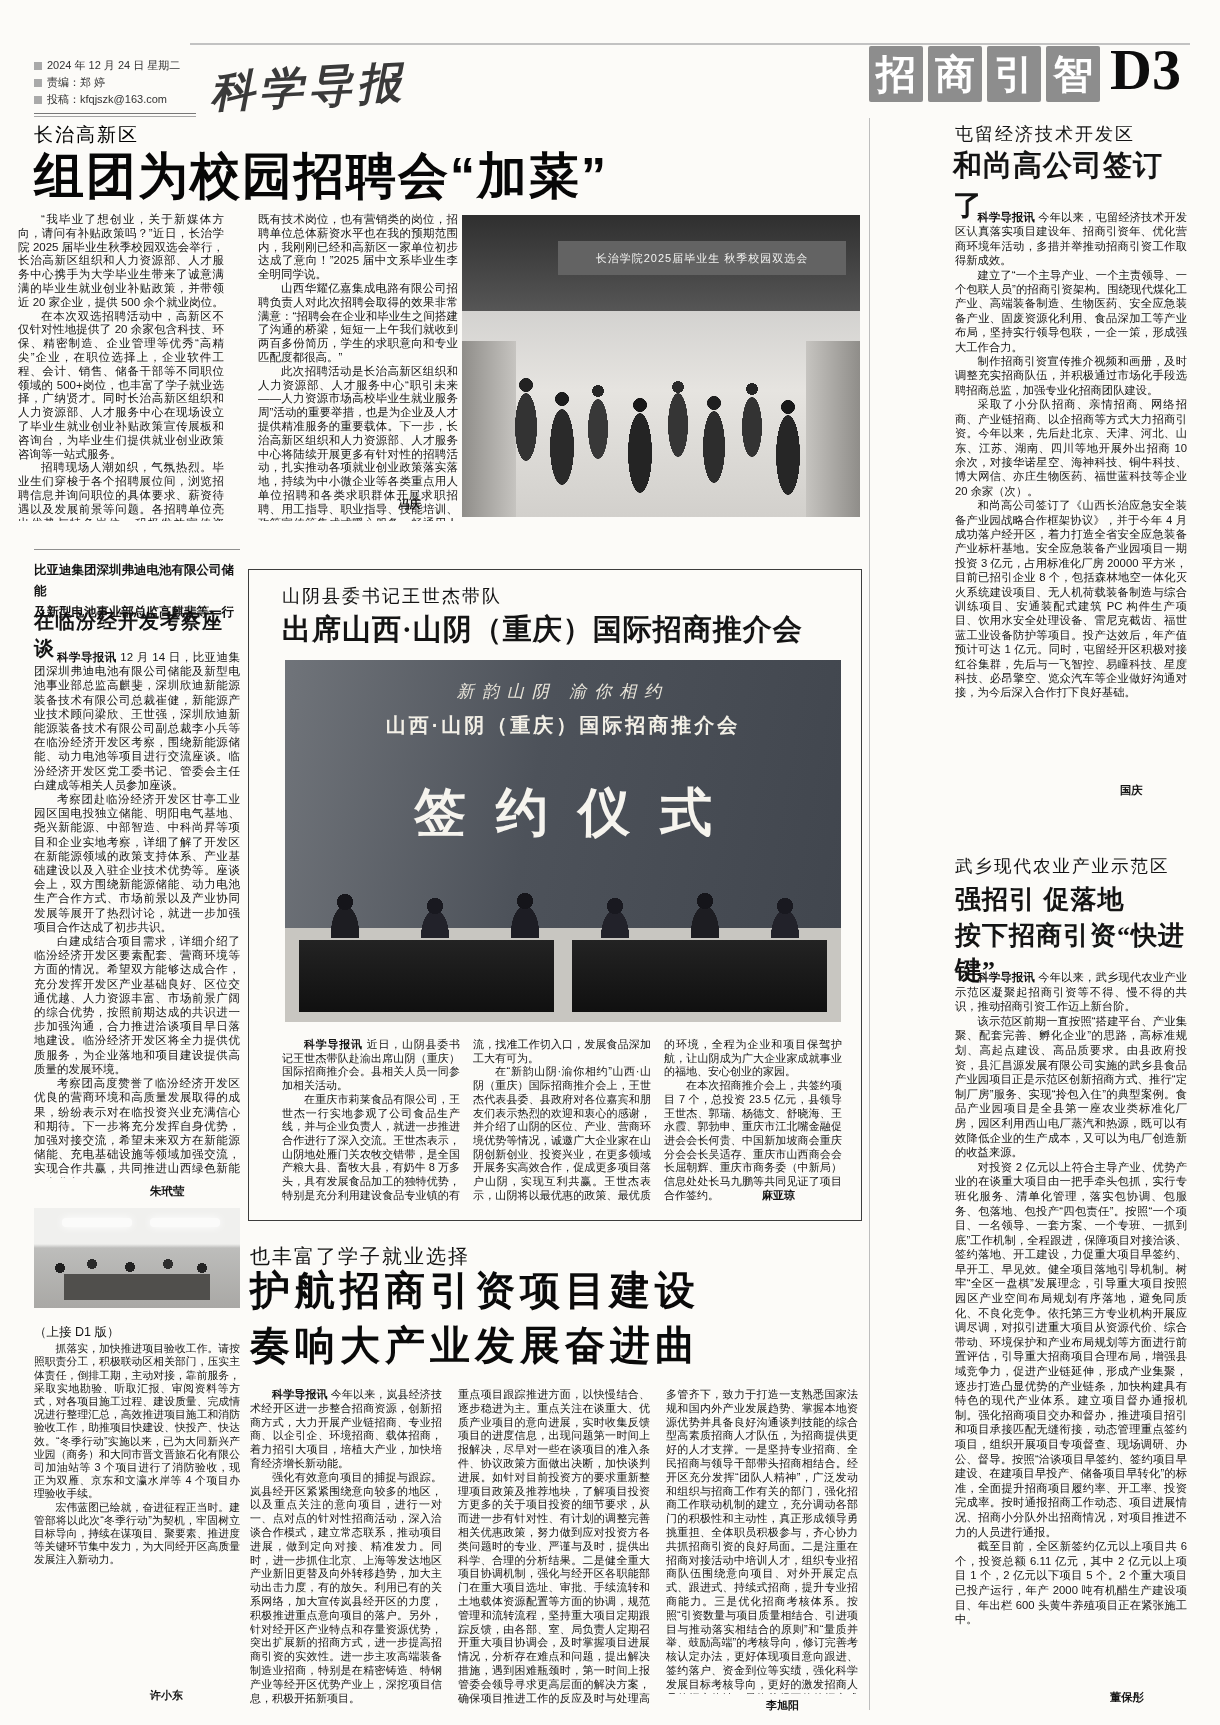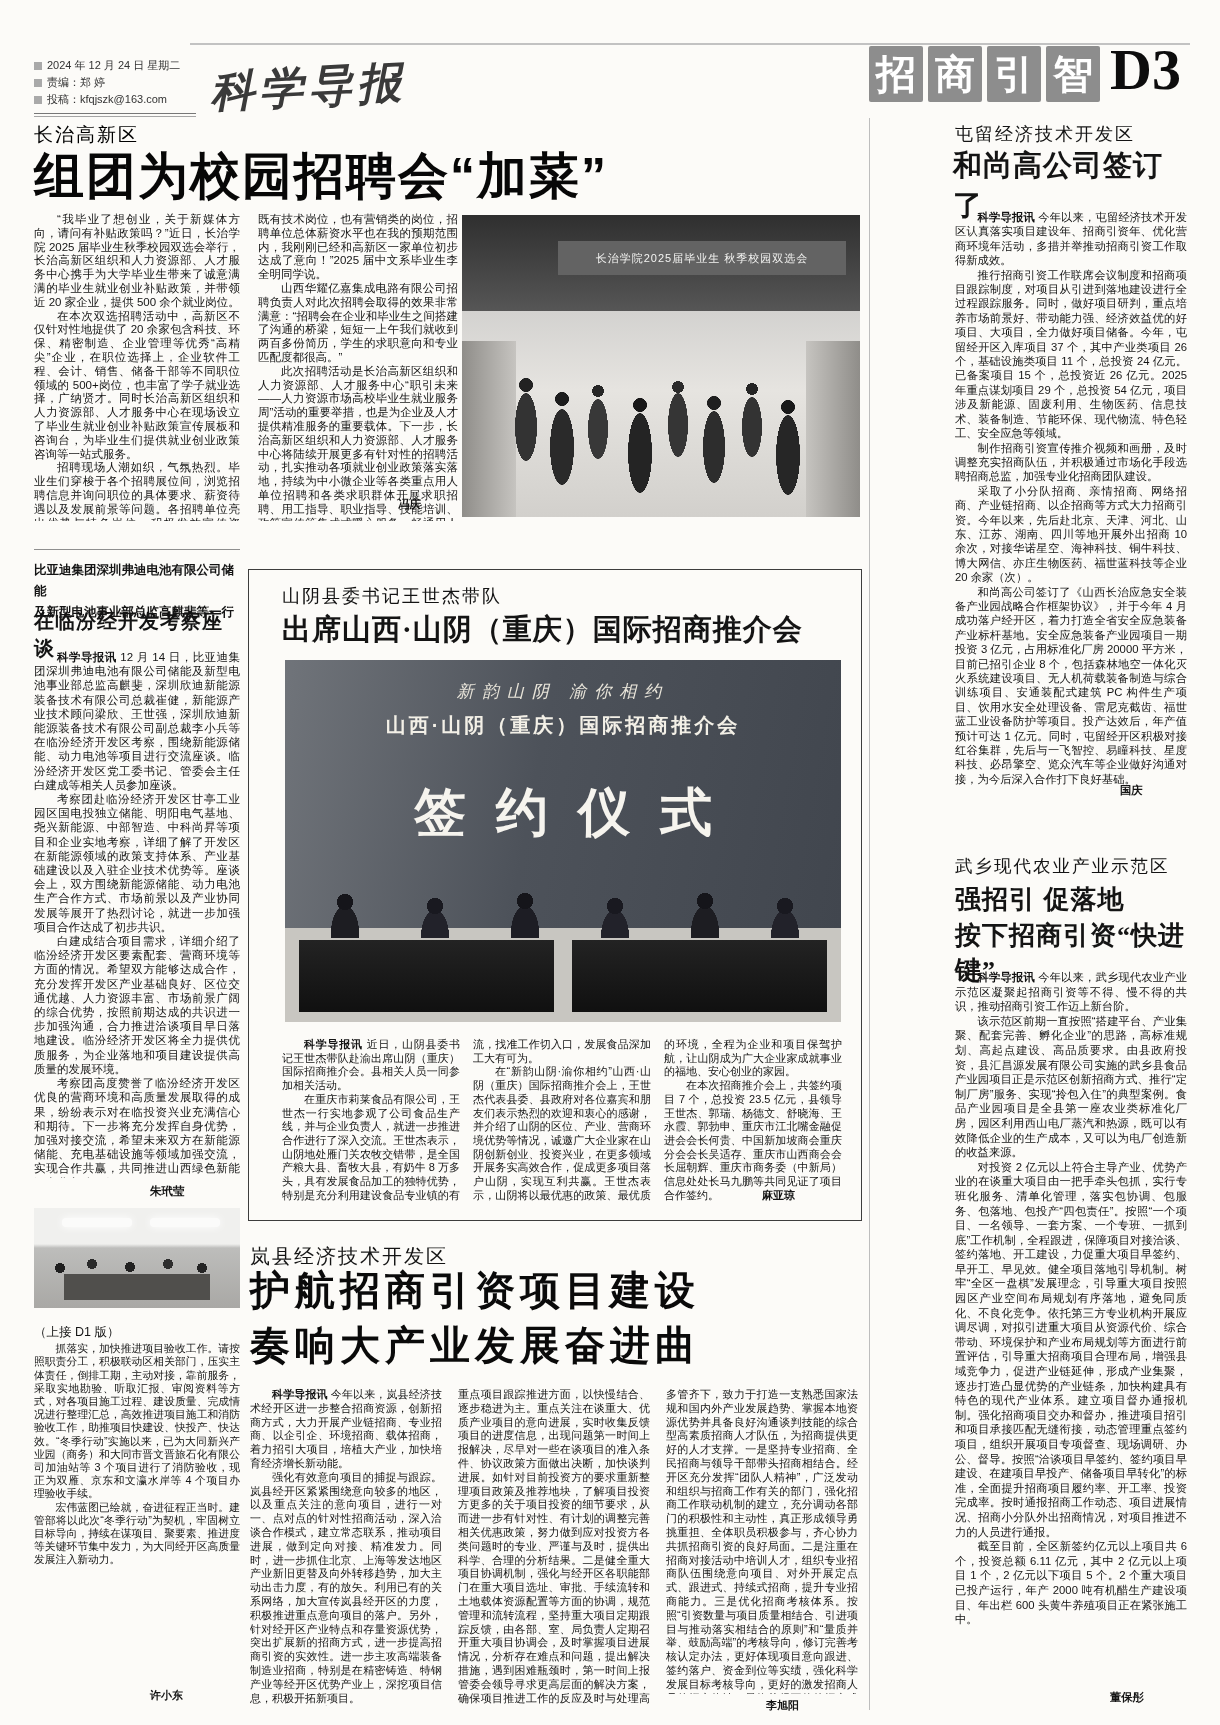--- a/index.html
+++ b/index.html
@@ -123,21 +123,21 @@
     <div class="secbox">招</div>
     <div class="secbox">商</div>
     <div class="secbox">引</div>
     <div class="secbox">智</div>
   </div>
   <div class="abs pageno">D3</div>
   <div class="abs vdivider"></div>
 
   <div class="abs kicker" style="left:34px;top:122px;">长治高新区</div>
   <div class="abs a-head">组团为校园招聘会“加菜”</div>
-  <div class="abs a-col colbox" style="left:34px;">
+  <div class="abs a-col colbox" style="left:18px;">
     <p class="para">“我毕业了想创业，关于新媒体方向，请问有补贴政策吗？”近日，长治学院 2025 届毕业生秋季校园双选会举行，长治高新区组织和人力资源部、人才服务中心携手为大学毕业生带来了诚意满满的毕业生就业创业补贴政策，并带领近 20 家企业，提供 500 余个就业岗位。</p>
     <p class="para">在本次双选招聘活动中，高新区不仅针对性地提供了 20 余家包含科技、环保、精密制造、企业管理等优秀“高精尖”企业，在职位选择上，企业软件工程、会计、销售、储备干部等不同职位领域的 500+岗位，也丰富了学子就业选择，广纳贤才。同时长治高新区组织和人力资源部、人才服务中心在现场设立了毕业生就业创业补贴政策宣传展板和咨询台，为毕业生们提供就业创业政策咨询等一站式服务。</p>
     <p class="para">招聘现场人潮如织，气氛热烈。毕业生们穿梭于各个招聘展位间，浏览招聘信息并询问职位的具体要求、薪资待遇以及发展前景等问题。各招聘单位亮出优势与特色岗位，积极发放宣传资料。“今天这场招聘会很给力，</p>
   </div>
   <div class="abs a-col colbox" style="left:258px;width:200px;">
     <p class="para cont">既有技术岗位，也有营销类的岗位，招聘单位总体薪资水平也在我的预期范围内，我刚刚已经和高新区一家单位初步达成了意向！”2025 届中文系毕业生李全明同学说。</p>
     <p class="para">山西华耀亿嘉集成电路有限公司招聘负责人对此次招聘会取得的效果非常满意：“招聘会在企业和毕业生之间搭建了沟通的桥梁，短短一上午我们就收到两百多份简历，学生的求职意向和专业匹配度都很高。”</p>
     <p class="para">此次招聘活动是长治高新区组织和人力资源部、人才服务中心“职引未来——人力资源市场高校毕业生就业服务周”活动的重要举措，也是为企业及人才提供精准服务的重要载体。下一步，长治高新区组织和人力资源部、人才服务中心将陆续开展更多有针对性的招聘活动，扎实推动各项就业创业政策落实落地，持续为中小微企业等各类重点用人单位招聘和各类求职群体开展求职招聘、用工指导、职业指导、技能培训、政策宣传等集成式暖心服务，畅通用人单位招聘和求职者求职渠道，助推高质量充分就业。</p>
   </div>
   <div class="abs byline" style="left:398px;top:497px;width:60px;font-size:11.5px;">冯庆</div>
@@ -195,42 +195,42 @@
   <div class="abs sy-col colbox" style="left:473px;">
     <p class="para cont">流，找准工作切入口，发展食品深加工大有可为。</p>
     <p class="para">在“新韵山阴·渝你相约”山西·山阴（重庆）国际招商推介会上，王世杰代表县委、县政府对各位嘉宾和朋友们表示热烈的欢迎和衷心的感谢，并介绍了山阴的区位、产业、营商环境优势等情况，诚邀广大企业家在山阴创新创业、投资兴业，在更多领域开展务实高效合作，促成更多项目落户山阴，实现互利共赢。王世杰表示，山阴将以最优惠的政策、最优质的服务、最优良</p>
   </div>
   <div class="abs sy-col colbox" style="left:664px;">
     <p class="para cont">的环境，全程为企业和项目保驾护航，让山阴成为广大企业家成就事业的福地、安心创业的家园。</p>
     <p class="para">在本次招商推介会上，共签约项目 7 个，总投资 23.5 亿元，县领导王世杰、郭瑞、杨德文、舒晓海、王永霞、郭勃申、重庆市江北嘴金融促进会会长何贵、中国新加坡商会重庆分会会长吴适存、重庆市山西商会会长屈朝辉、重庆市商务委（中新局）信息处处长马九鹏等共同见证了项目合作签约。</p>
   </div>
   <div class="abs byline" style="left:762px;top:1188px;width:80px;font-size:11px;">麻亚琼</div>
 
-  <div class="abs lx-kicker">岚县经济技术开发区</div>
+  <div class="abs lx-kicker">也丰富了学子就业选择</div>
   <div class="abs lx-head" style="top:1263px;">护航招商引资项目建设</div>
   <div class="abs lx-head" style="top:1318px;">奏响大产业发展奋进曲</div>
   <div class="abs lx-col colbox" style="left:250px;">
     <p class="para"><b class="lead">科学导报讯</b><span> 今年以来，岚县经济技术经开区进一步整合招商资源，创新招商方式，大力开展产业链招商、专业招商、以企引企、环境招商、载体招商，着力招引大项目，培植大产业，加快培育经济增长新动能。</span></p>
     <p class="para">强化有效意向项目的捕捉与跟踪。岚县经开区紧紧围绕意向较多的地区，以及重点关注的意向项目，进行一对一、点对点的针对性招商活动，深入洽谈合作模式，建立常态联系，推动项目进展，做到定向对接、精准发力。同时，进一步抓住北京、上海等发达地区产业新旧更替及向外转移趋势，加大主动出击力度，有的放矢。利用已有的关系网络，加大宣传岚县经开区的力度，积极推进重点意向项目的落户。另外，针对经开区产业特点和存量资源优势，突出扩展新的招商方式，进一步提高招商引资的实效性。进一步主攻高端装备制造业招商，特别是在精密铸造、特钢产业等经开区优势产业上，深挖项目信息，积极开拓新项目。</p>
     <p class="para">始终确保重大项目的持续跟进。一是在</p>
   </div>
   <div class="abs lx-col colbox" style="left:458px;">
     <p class="para cont">重点项目跟踪推进方面，以快慢结合、逐步稳进为主。重点关注在谈重大、优质产业项目的意向进展，实时收集反馈项目的进度信息，出现问题第一时间上报解决，尽早对一些在谈项目的准入条件、协议政策方面做出决断，加快谈判进展。如针对目前投资方的要求重新整理项目政策及推荐地块，了解项目投资方更多的关于项目投资的细节要求，从而进一步有针对性、有计划的调整完善相关优惠政策，努力做到应对投资方各类问题时的专业、严谨与及时，提供出科学、合理的分析结果。二是健全重大项目协调机制，强化与经开区各职能部门在重大项目选址、审批、手续流转和土地载体资源配置等方面的协调，规范管理和流转流程，坚持重大项目定期跟踪反馈，由各部、室、局负责人定期召开重大项目协调会，及时掌握项目进展情况，分析存在难点和问题，提出解决措施，遇到困难瓶颈时，第一时间上报管委会领导寻求更高层面的解决方案，确保项目推进工作的反应及时与处理高效。</p>
 
   </div>
   <div class="abs lx-col colbox" style="left:666px;height:306px;">
     <p class="para cont">多管齐下，致力于打造一支熟悉国家法规和国内外产业发展趋势、掌握本地资源优势并具备良好沟通谈判技能的综合型高素质招商人才队伍，为招商提供更好的人才支撑。一是坚持专业招商、全民招商与领导干部带头招商相结合。经开区充分发挥“团队人精神”，广泛发动和组织与招商工作有关的部门，强化招商工作联动机制的建立，充分调动各部门的积极性和主动性，真正形成领导勇挑重担、全体职员积极参与，齐心协力共抓招商引资的良好局面。二是注重在招商对接活动中培训人才，组织专业招商队伍围绕意向项目、对外开展定点式、跟进式、持续式招商，提升专业招商能力。三是优化招商考核体系。按照“引资数量与项目质量相结合、引进项目与推动落实相结合的原则”和“量质并举、鼓励高端”的考核导向，修订完善考核认定办法，更好体现项目意向跟进、签约落户、资金到位等实绩，强化科学发展目标考核导向，更好的激发招商人员的招商热情，最终获得更佳的招商成效。</p>
   </div>
   <div class="abs byline" style="left:766px;top:1698px;width:92px;font-size:11px;">李旭阳</div>
 
   <div class="abs r-kicker" style="top:122px;font-size:18px;">屯留经济技术开发区</div>
   <div class="abs tl-head">和尚高公司签订了</div>
   <div class="abs tl-body colbox">
     <p class="para"><b class="lead">科学导报讯</b><span> 今年以来，屯留经济技术开发区认真落实项目建设年、招商引资年、优化营商环境年活动，多措并举推动招商引资工作取得新成效。</span></p>
-    <p class="para">推行招商引资工作联席会议制度和招商项目跟踪制度，对项目从引进到落地建设进行全过程跟踪服务。同时，做好项目研判，重点培养市场前景好、带动能力强、经济效益优的好项目、大项目，全力做好项目储备。今年，屯留经开区入库项目 37 个，其中产业类项目 26 个，基础设施类项目 11 个，总投资 24 亿元。已备案项目 15 个，总投资近 26 亿元。2025 年重点谋划项目 29 个，总投资 54 亿元，项目涉及新能源、固废利用、生物医药、信息技术、装备制造、节能环保、现代物流、特色轻工、安全应急等领域。</p>
+    <p class="para">建立了“一个主导产业、一个主责领导、一个包联人员”的招商引资架构。围绕现代煤化工产业、高端装备制造、生物医药、安全应急装备产业、固废资源化利用、食品深加工等产业布局，坚持实行领导包联，一企一策，形成强大工作合力。</p>
     <p class="para">制作招商引资宣传推介视频和画册，及时调整充实招商队伍，并积极通过市场化手段选聘招商总监，加强专业化招商团队建设。</p>
     <p class="para">采取了小分队招商、亲情招商、网络招商、产业链招商、以企招商等方式大力招商引资。今年以来，先后赴北京、天津、河北、山东、江苏、湖南、四川等地开展外出招商 10 余次，对接华诺星空、海神科技、铜牛科技、博大网信、亦庄生物医药、福世蓝科技等企业 20 余家（次）。</p>
     <p class="para">和尚高公司签订了《山西长治应急安全装备产业园战略合作框架协议》，并于今年 4 月成功落户经开区，着力打造全省安全应急装备产业标杆基地。安全应急装备产业园项目一期投资 3 亿元，占用标准化厂房 20000 平方米，目前已招引企业 8 个，包括森林地空一体化灭火系统建设项目、无人机荷载装备制造与综合训练项目、安通装配式建筑 PC 构件生产项目、饮用水安全处理设备、雷尼克截齿、福世蓝工业设备防护等项目。投产达效后，年产值预计可达 1 亿元。同时，屯留经开区积极对接红谷集群，先后与一飞智控、易瞳科技、星度科技、必昂擎空、览众汽车等企业做好沟通对接，为今后深入合作打下良好基础。</p>
 
   </div>
   <div class="abs byline" style="left:1120px;top:783px;width:67px;font-size:11.3px;font-family:Liberation Mono, monospace;">国庆</div>
 
   <div class="abs r-kicker" style="top:854px;">武乡现代农业产业示范区</div>
   <div class="abs wx-head" style="top:882px;">强招引  促落地</div>
   <div class="abs wx-head" style="top:918px;">按下招商引资“快进键”</div>

